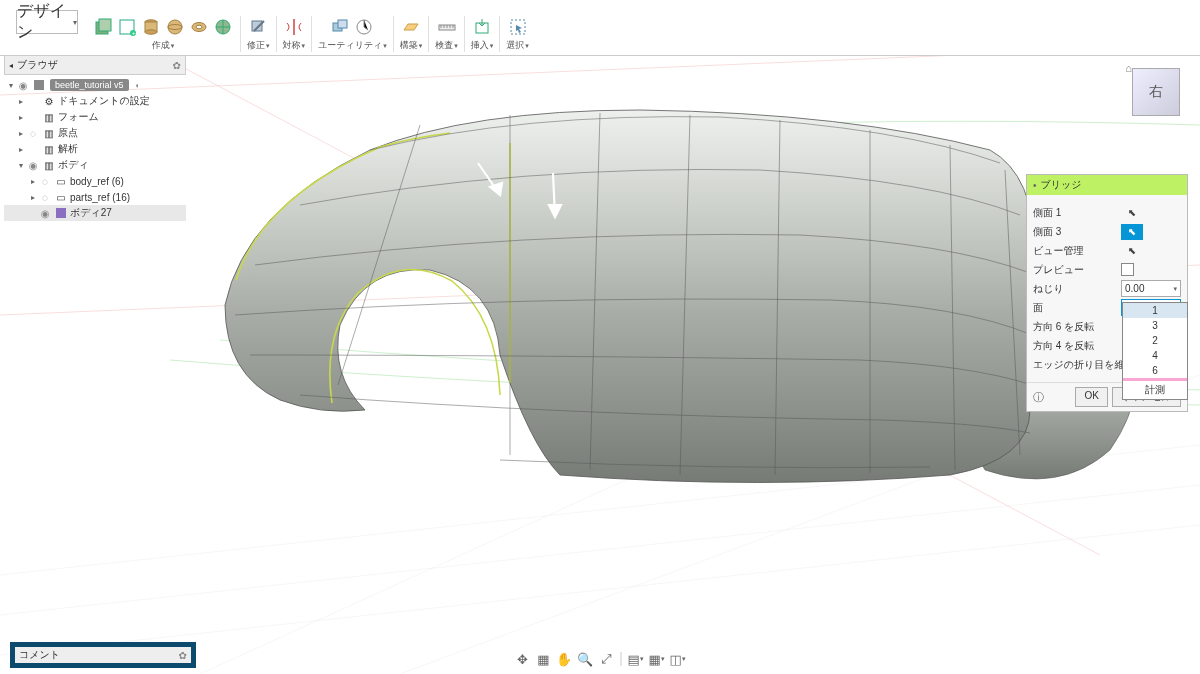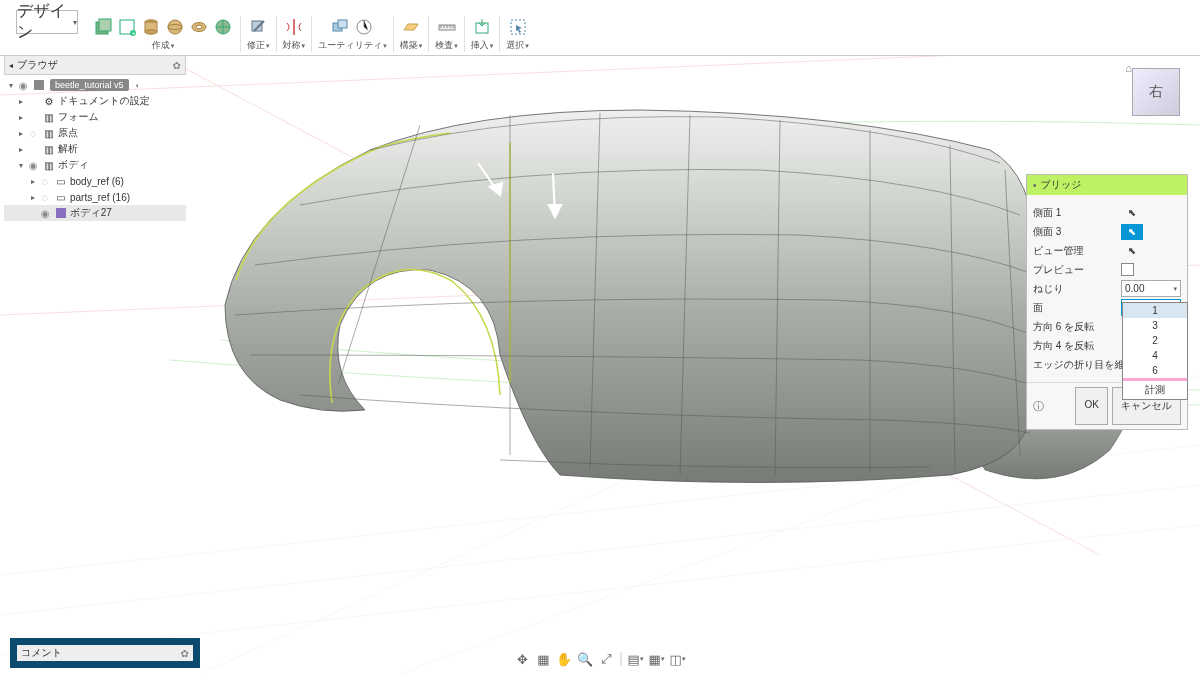--- a/index.html
+++ b/index.html
@@ -49,28 +49,28 @@
 .prow .ctl{width:60px;display:flex;align-items:center;justify-content:flex-start}
 .sel-cursor{width:20px;height:14px;display:flex;align-items:center;justify-content:center;font-size:10px;color:#444;border:1px solid transparent}
 .sel-cursor.active{background:#0696D7;color:#fff}
 .chk{width:11px;height:11px;border:1px solid #888;background:#fff}
 .numbox{width:56px;height:15px;border:1px solid #aaa;background:#fff;display:flex;align-items:center;padding:0 3px;font-size:10px}
 .numbox .dd{margin-left:auto;font-size:7px;color:#666}
 .numbox.open{border:1px solid #0696D7}
 .panel-foot{border-top:1px solid #ddd;padding:4px 6px;display:flex;justify-content:space-between;align-items:center}
 .panel-foot .info{color:#666;font-size:11px}
 .panel-foot .btns{display:flex;gap:4px}
-.btn{border:1px solid #aaa;background:#f0f0f0;padding:11px 8px;font-size:10px;cursor:pointer}
+.btn{border:1px solid #aaa;background:#f0f0f0;padding:2px 8px;font-size:10px;cursor:pointer}
 
 .dd-list{position:absolute;top:302px;right:12px;width:64px;background:#fff;border:1px solid #888;font-size:10px;z-index:5}
 .dd-list div{padding:2px 6px;text-align:center;cursor:pointer}
 .dd-list div.hl{background:#d8e6f2}
 .dd-list div.sep{border-top:3px solid #f9a8d4}
 
-.comment{position:absolute;bottom:6px;left:10px;width:168px;height:16px;background:#eee;border:7px solid #0c4a6e;display:flex;align-items:center;padding:0 4px;font-size:10px}
+.comment{position:absolute;bottom:6px;left:10px;width:168px;height:16px;background:#eee;border:5px solid #0c4a6e;display:flex;align-items:center;padding:0 4px;font-size:10px}
 .comment .sp{flex:1}
 .comment .cfg{color:#888}
 
 .navbar{position:absolute;bottom:6px;left:50%;transform:translateX(-50%);display:flex;gap:3px;align-items:center}
 .navbar .nicon{width:18px;height:18px;display:flex;align-items:center;justify-content:center;color:#666;cursor:pointer;font-size:13px}
 .navbar .sepv{width:1px;height:14px;background:#ccc;margin:0 2px}
 </style>
 </head>
 <body>
 

